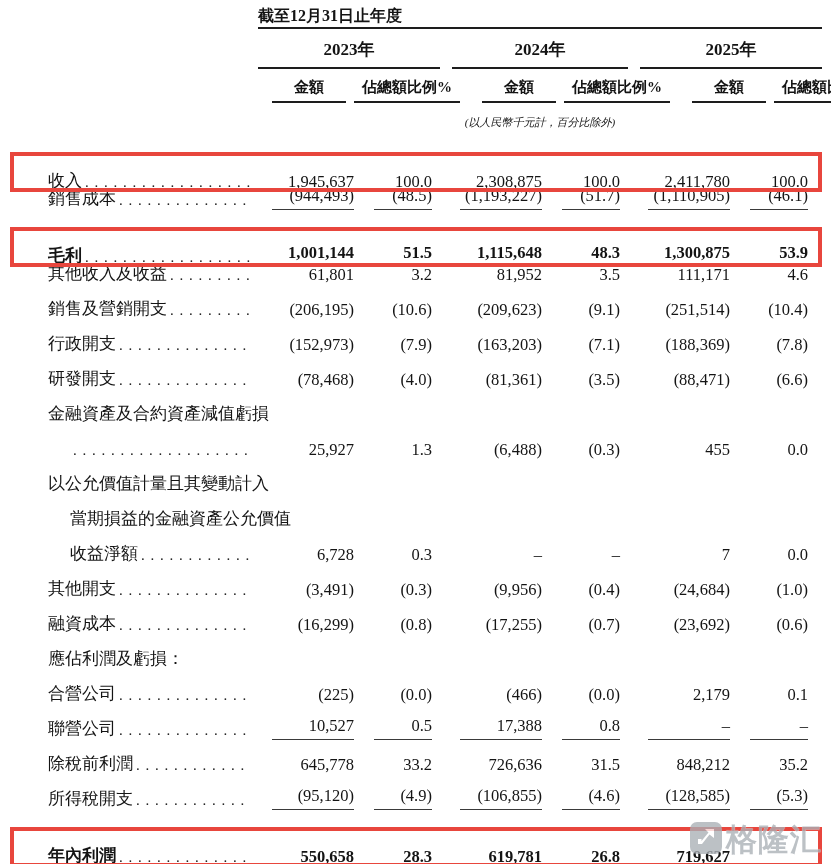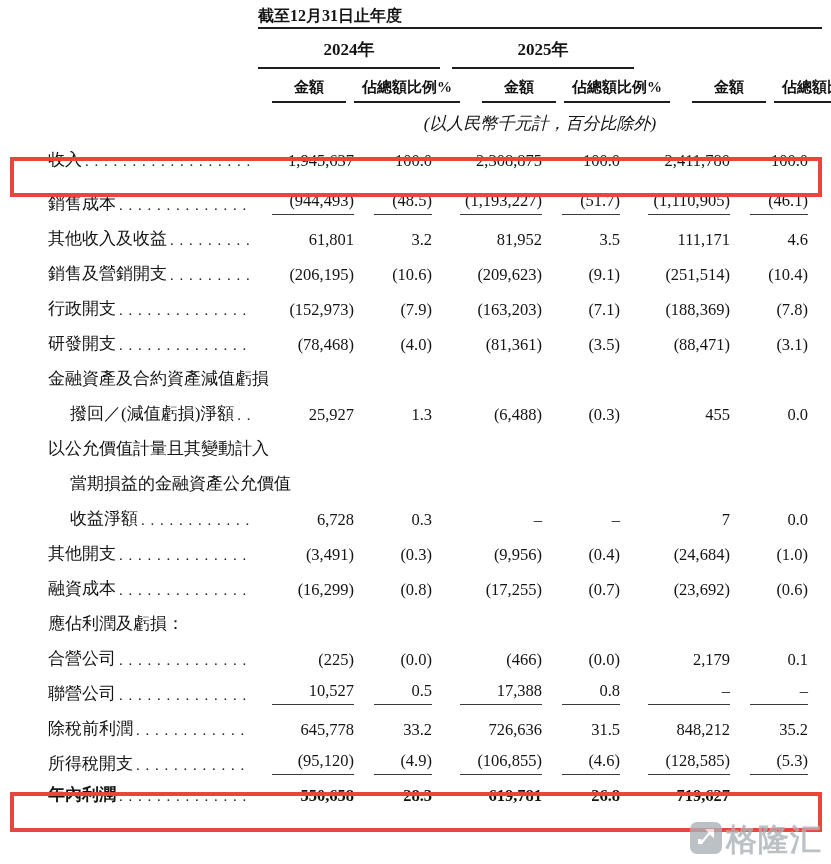--- a/index.html
+++ b/index.html
@@ -30,28 +30,28 @@
   .sc{text-align:right;}
   .sc.a{flex:0 0 96px;}
   .sc.p{flex:0 0 92px;padding-right:8px;}
   .hu{
     display:inline-block;font-weight:bold;font-size:15px;text-align:center;
     border-bottom:2px solid #1d1d1d;padding-bottom:4px;
   }
   .hu.ha{width:74px;margin-right:8px;}
   .hu.hp{width:106px;}
   .note-row{margin-top:9px;text-align:center;}
-  .note{font-style:italic;font-size:17px;transform:translateX(-14px);}
+  .note{font-style:italic;font-size:11px;transform:translateX(-14px);}
   
   .rows{margin-top:22px;}
   .row{
     display:flex;align-items:flex-end;height:35px;
     padding-bottom:17px;box-sizing:border-box;font-size:16.5px;
   }
-  .row.boxed{height:40px;padding-bottom:26px;position:relative;}
+  .row.boxed{height:40px;padding-bottom:0;position:relative;}
   .row.boxed::before{
     content:"";position:absolute;left:-38px;right:0;top:0;bottom:0;
     border:4px solid var(--box-red);pointer-events:none;
   }
   .row.bold{font-weight:bold;}
   .lbl{flex:1 1 auto;display:flex;align-items:flex-end;min-width:0;font-size:17px;}
   .lbl .lt{white-space:nowrap;}
   .row.indent .lbl{padding-left:22px;}
   .leader{flex:1 1 auto;overflow:hidden;white-space:nowrap;margin:0 8px 0 3px;font-weight:normal;}
   .leader::after{
@@ -78,20 +78,23 @@
 </head>
 <body>
 
 <div class="page" style="--box-red:#e8463d;">
   <div class="inner">
 
     <div class="numarea">
       <div class="htitle">截至12月31日止年度</div>
       <div class="years-row">
         <div class="yg">
+            <div class="ygi">2023年</div>
+          </div>
+        <div class="yg">
             <div class="ygi">2024年</div>
           </div>
         <div class="yg">
             <div class="ygi">2025年</div>
           </div>
       </div>
       <div class="sub-row">
         <div class="sc a"><span class="hu ha">金額</span></div>
         <div class="sc p"><span class="hu hp">佔總額比例%</span></div>
         <div class="sc a"><span class="hu ha">金額</span></div>
@@ -125,20 +128,32 @@
             <span class="leader"></span>
           </div>
         <div class="c a"><span class="v">(944,493)</span></div>
         <div class="c p"><span class="v">(48.5)</span></div>
         <div class="c a"><span class="v">(1,193,227)</span></div>
         <div class="c p"><span class="v">(51.7)</span></div>
         <div class="c a"><span class="v">(1,110,905)</span></div>
         <div class="c p"><span class="v">(46.1)</span></div>
       </div>
 
+      <div class="row boxed bold ul">
+        <div class="lbl">
+            <span class="lt">毛利</span>
+            <span class="leader"></span>
+          </div>
+        <div class="c a"><span class="v">1,001,144</span></div>
+        <div class="c p"><span class="v">51.5</span></div>
+        <div class="c a"><span class="v">1,115,648</span></div>
+        <div class="c p"><span class="v">48.3</span></div>
+        <div class="c a"><span class="v">1,300,875</span></div>
+        <div class="c p"><span class="v">53.9</span></div>
+      </div>
 
       <div class="row">
         <div class="lbl">
             <span class="lt">其他收入及收益</span>
             <span class="leader"></span>
           </div>
         <div class="c a"><span class="v">61,801</span></div>
         <div class="c p"><span class="v">3.2</span></div>
         <div class="c a"><span class="v">81,952</span></div>
         <div class="c p"><span class="v">3.5</span></div>
@@ -175,32 +190,31 @@
       <div class="row">
         <div class="lbl">
             <span class="lt">研發開支</span>
             <span class="leader"></span>
           </div>
         <div class="c a"><span class="v">(78,468)</span></div>
         <div class="c p"><span class="v">(4.0)</span></div>
         <div class="c a"><span class="v">(81,361)</span></div>
         <div class="c p"><span class="v">(3.5)</span></div>
         <div class="c a"><span class="v">(88,471)</span></div>
-        <div class="c p"><span class="v">(3.1)</span></div>
+        <div class="c p"><span class="v">(6.6)</span></div>
       </div>
 
       <div class="row">
         <div class="lbl">
             <span class="lt">金融資產及合約資產減值虧損</span>
           </div>
       </div>
 
       <div class="row indent">
         <div class="lbl">
-            <span class="lt">撥回／(減值虧損)淨額</span>
             <span class="leader"></span>
           </div>
         <div class="c a"><span class="v">25,927</span></div>
         <div class="c p"><span class="v">1.3</span></div>
         <div class="c a"><span class="v">(6,488)</span></div>
         <div class="c p"><span class="v">(0.3)</span></div>
         <div class="c a"><span class="v">455</span></div>
         <div class="c p"><span class="v">0.0</span></div>
       </div>
 

